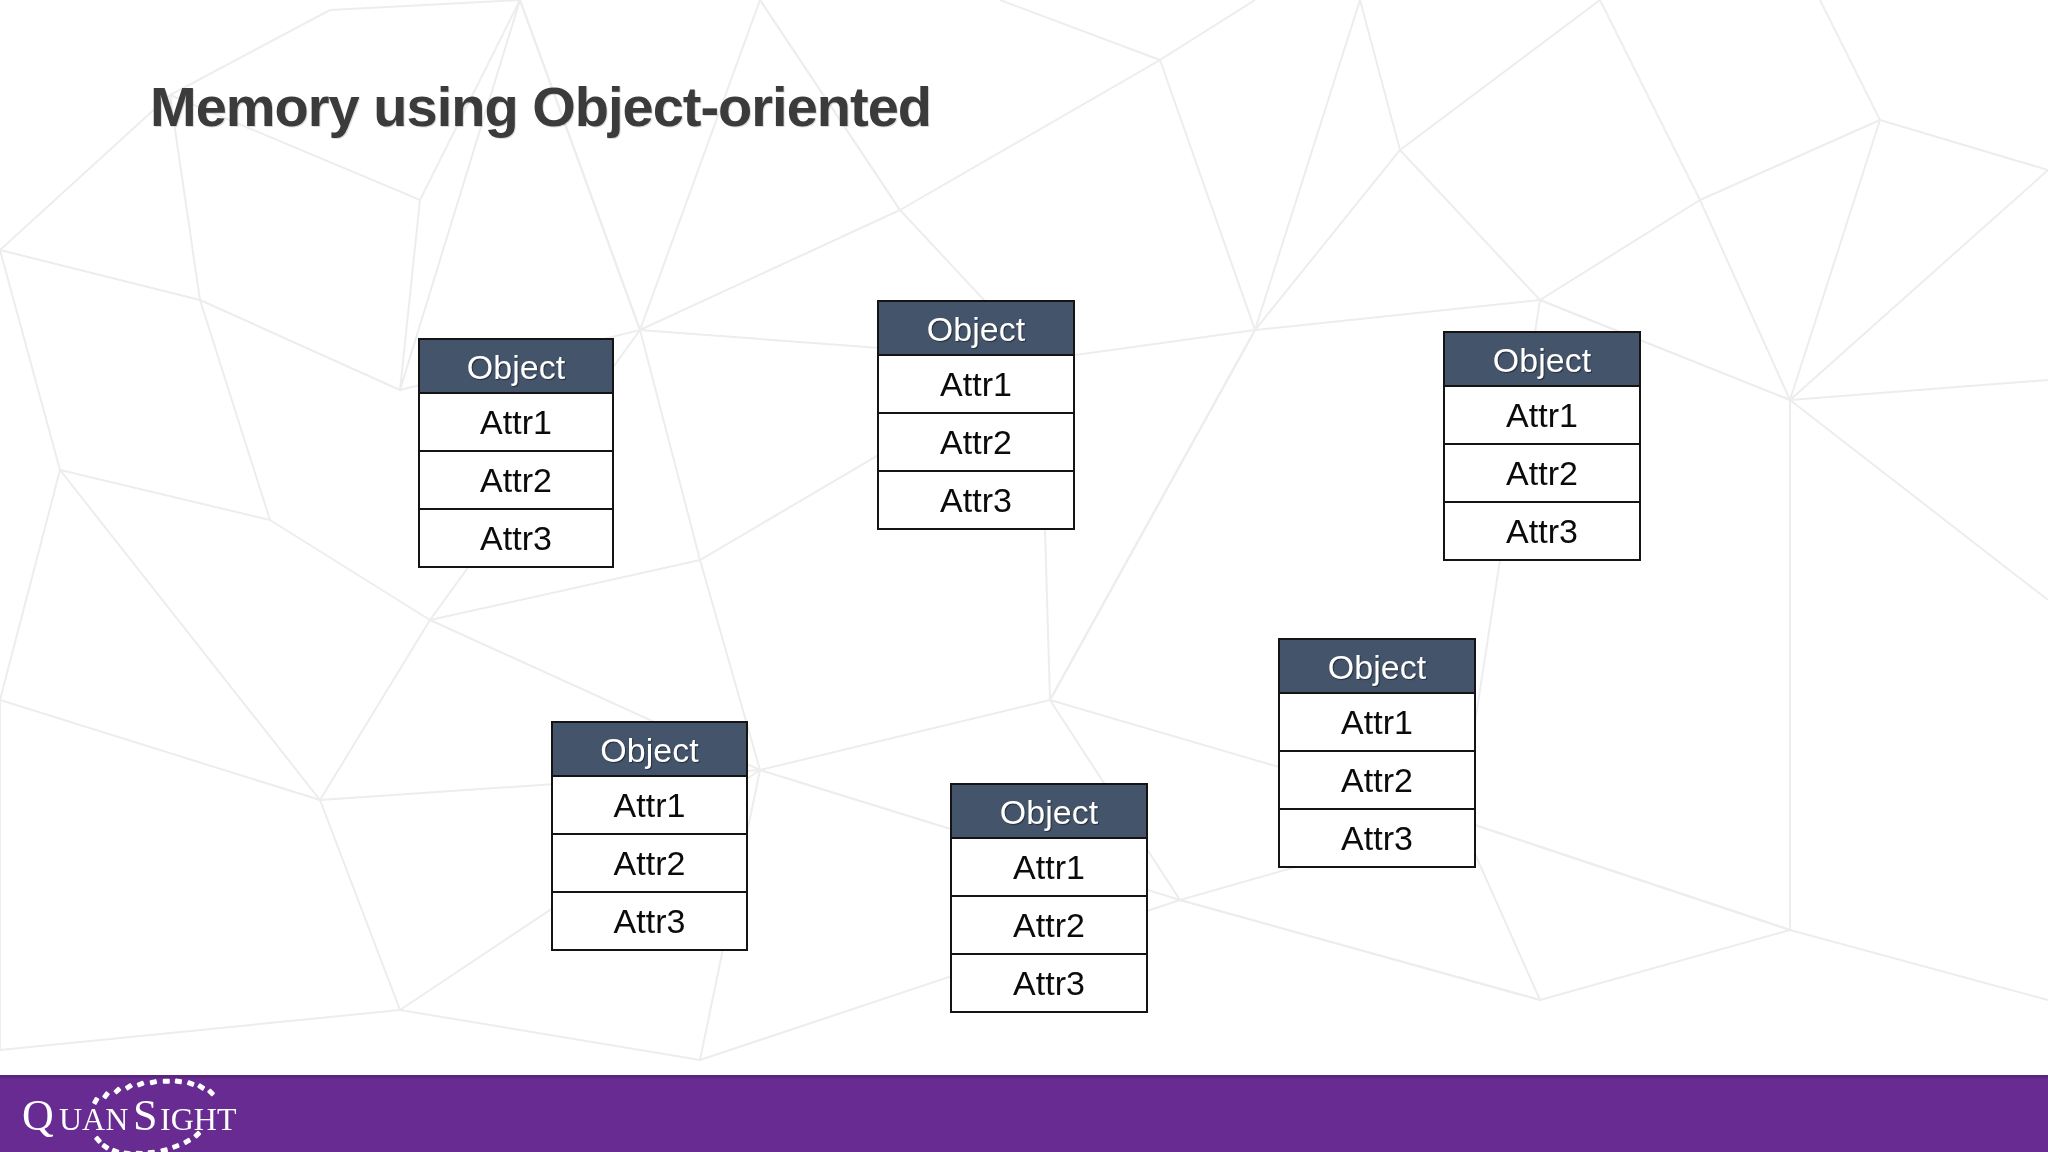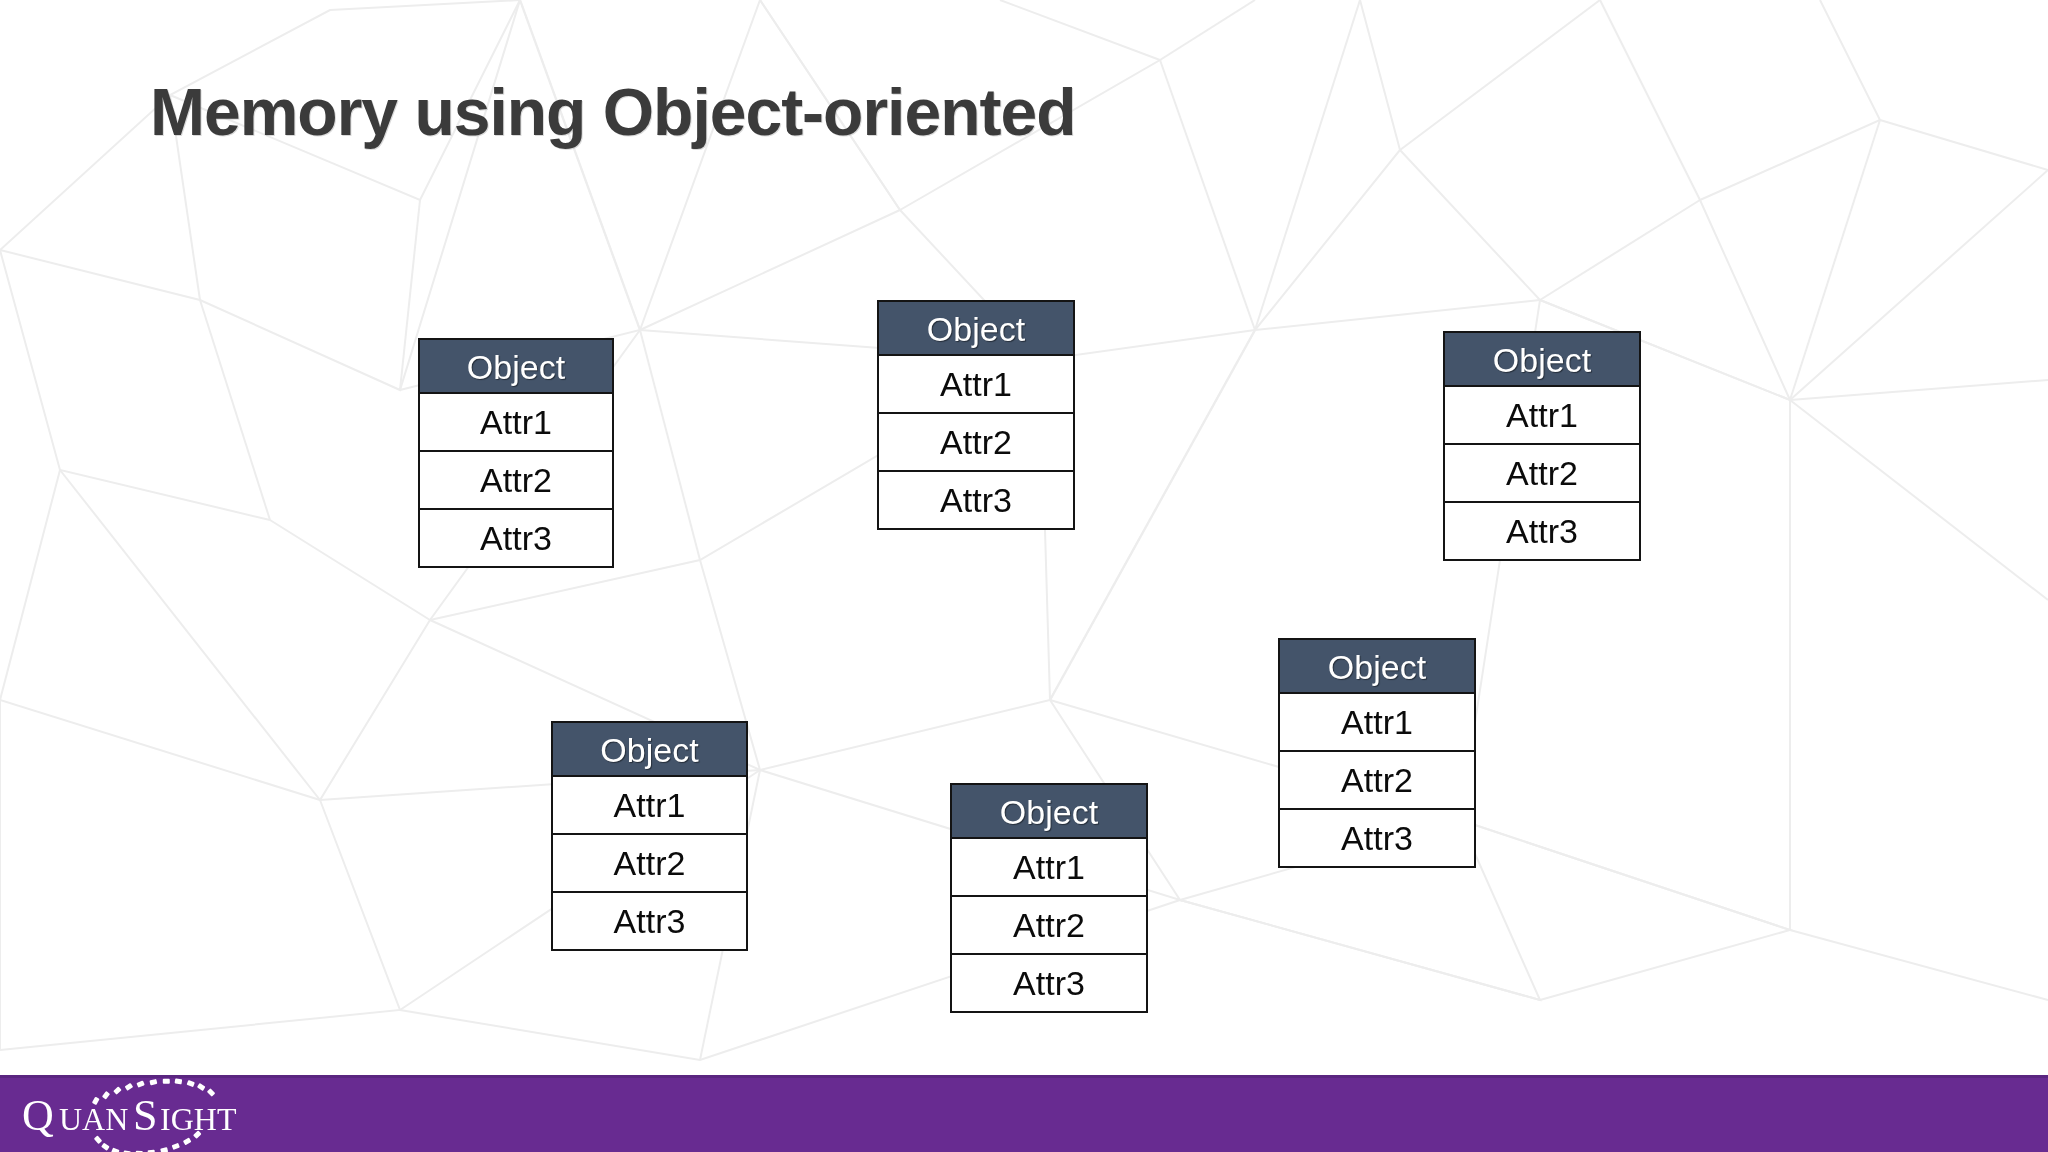--- a/index.html
+++ b/index.html
@@ -21,21 +21,21 @@
     left: 0; top: 0;
     width: 2048px;
     height: 1152px;
     pointer-events: none;
   }
   
   #slide-title {
     position: absolute;
     left: 150px;
     top: 78px;
-    font-size: 66px;
+    font-size: 56px;
     font-weight: bold;
     color: #3b3b3b;
     letter-spacing: -1px;
     line-height: 1.05;
     white-space: nowrap;
     text-shadow: 1px 1px 0 rgba(150,150,150,0.35);
   }
   
   .obj-table {
     position: absolute;

